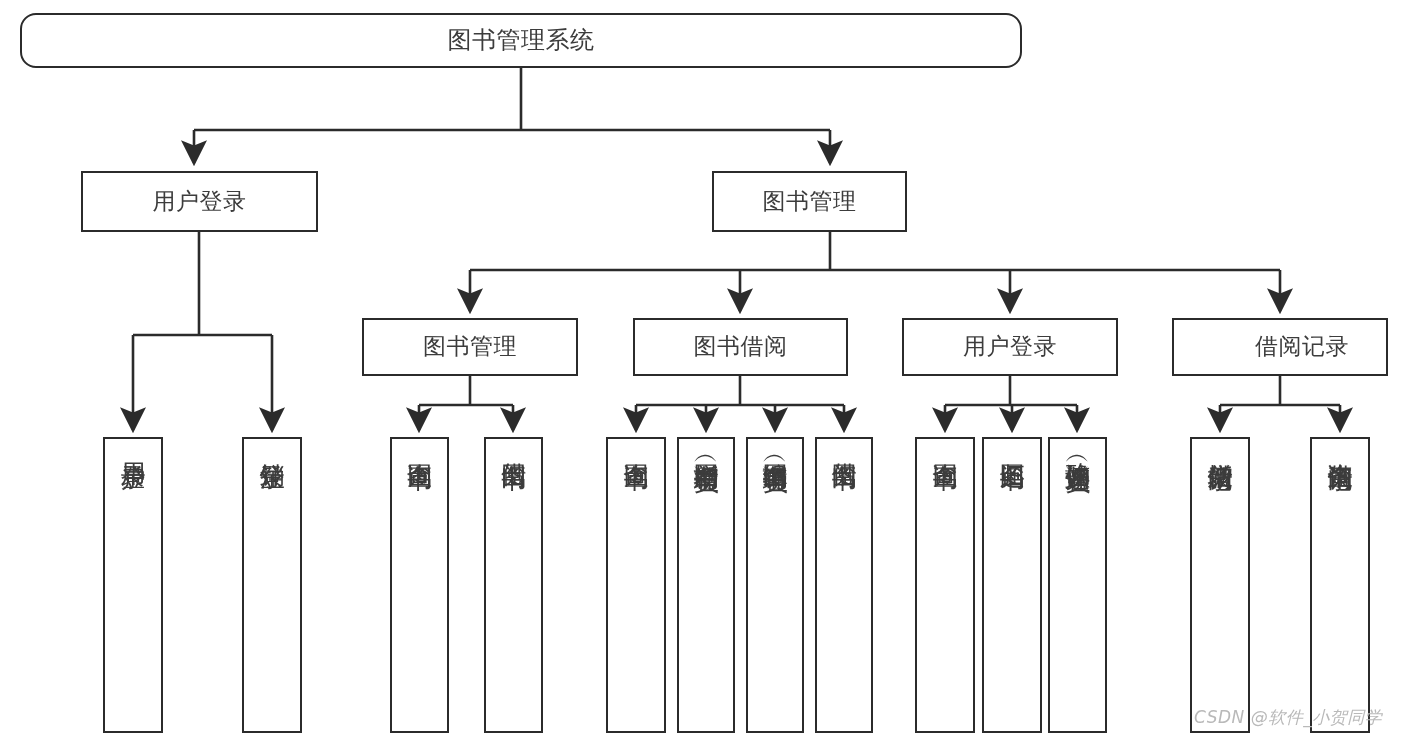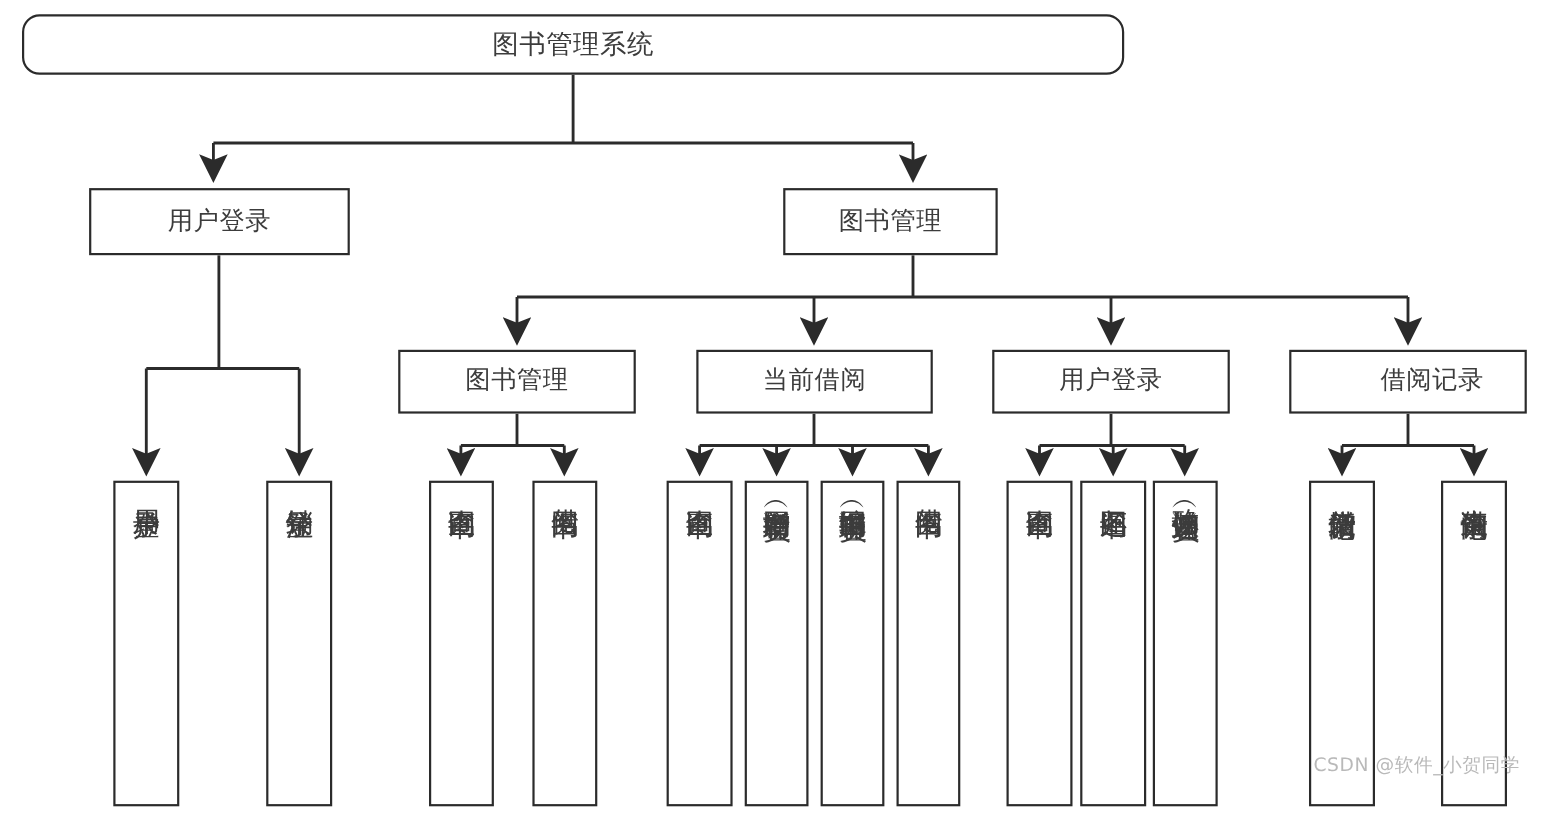--- a/index.html
+++ b/index.html
@@ -131,21 +131,21 @@
     <span class="label">用户登录</span>
   </div>
   <div class="node horiz" style="left:712px; top:171px; width:195px; height:61px;">
     <span class="label">图书管理</span>
   </div>
 
   <div class="node horiz" style="left:362px; top:318px; width:216px; height:58px;">
     <span class="label">图书管理</span>
   </div>
   <div class="node horiz" style="left:633px; top:318px; width:215px; height:58px;">
-    <span class="label">当前借阅</span>
+    <span class="label">图书借阅</span>
   </div>
   <div class="node horiz" style="left:902px; top:318px; width:216px; height:58px;">
     <span class="label">用户登录</span>
   </div>
   <div class="node horiz" style="left:1172px; top:318px; width:216px; height:58px;padding-left:44px;">
     <span class="label">借阅记录</span>
   </div>
 
   <div class="node vert" style="left:103px; top:437px; width:60px; height:296px;">
     <span class="label">用户登录</span>
@@ -184,15 +184,15 @@
     <span class="label">确认归还（管理员）</span>
   </div>
 
   <div class="node vert" style="left:1190px; top:437px; width:60px; height:296px;">
     <span class="label">新增借阅记录</span>
   </div>
   <div class="node vert" style="left:1310px; top:437px; width:60px; height:296px;">
     <span class="label">查询借阅记录</span>
   </div>
 
-  <div class="watermark" style="left:1194px; top:684px;">CSDN @软件_小贺同学</div>
+  <div class="watermark" style="left:1194px; top:706px;font-style:italic;">CSDN @软件_小贺同学</div>
 
 </div>
 
 </body></html>

